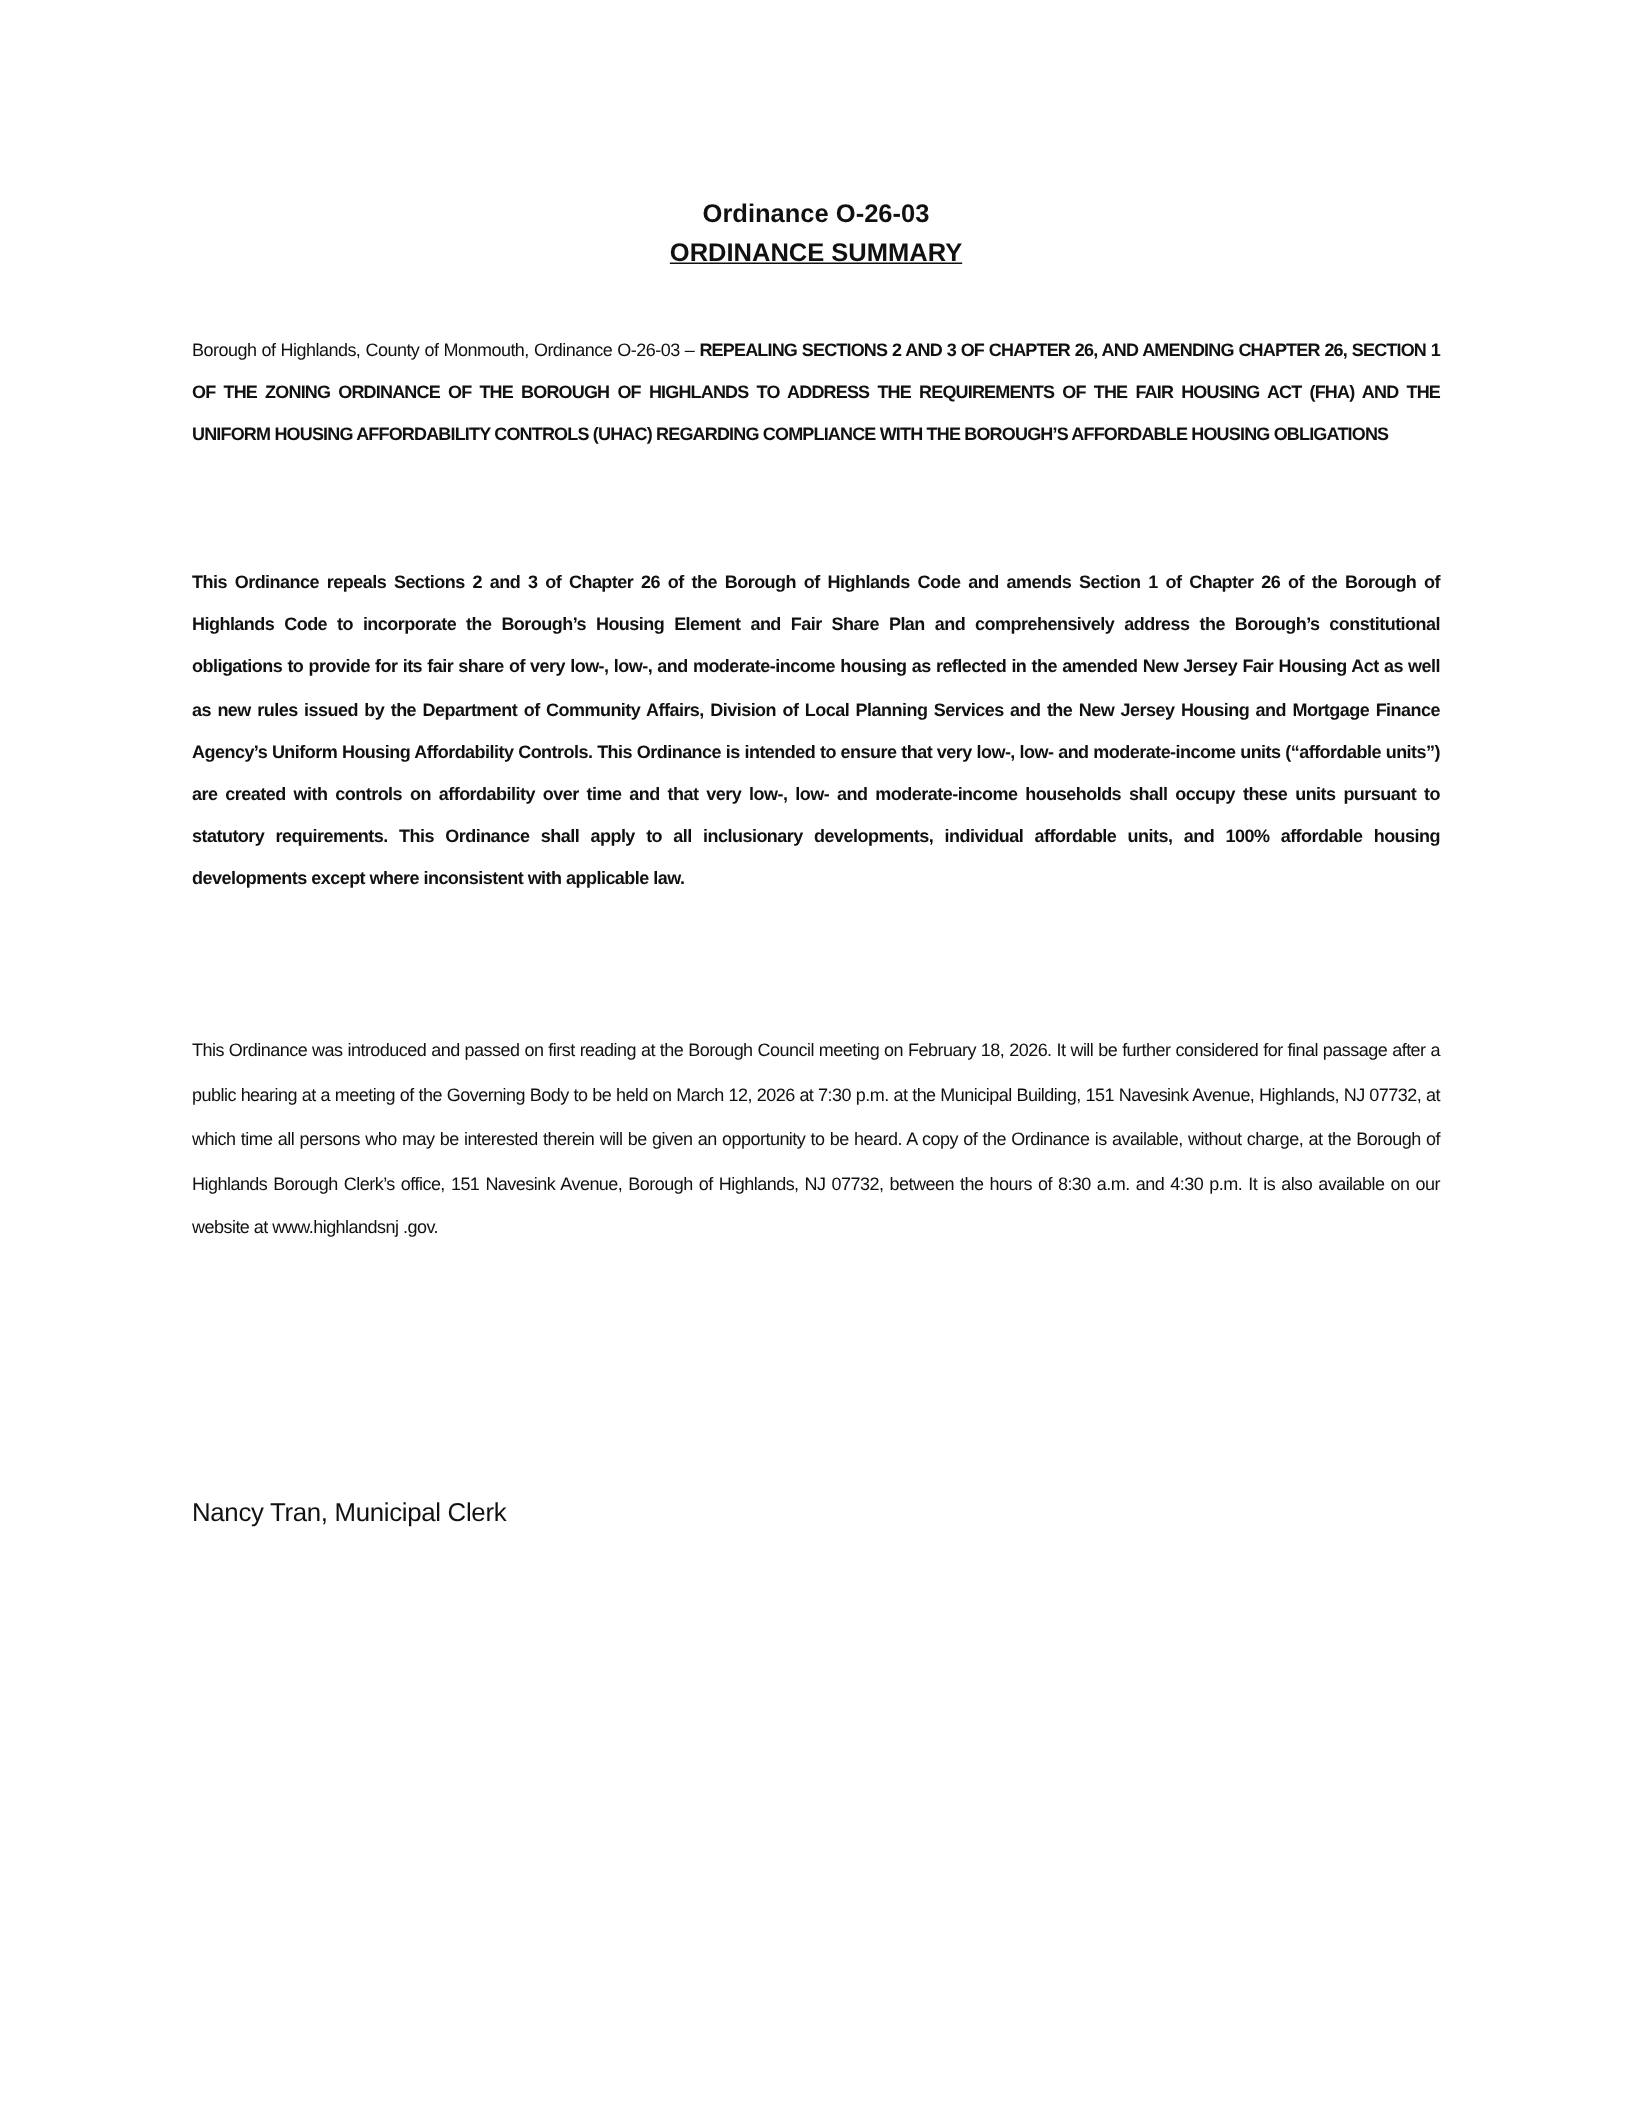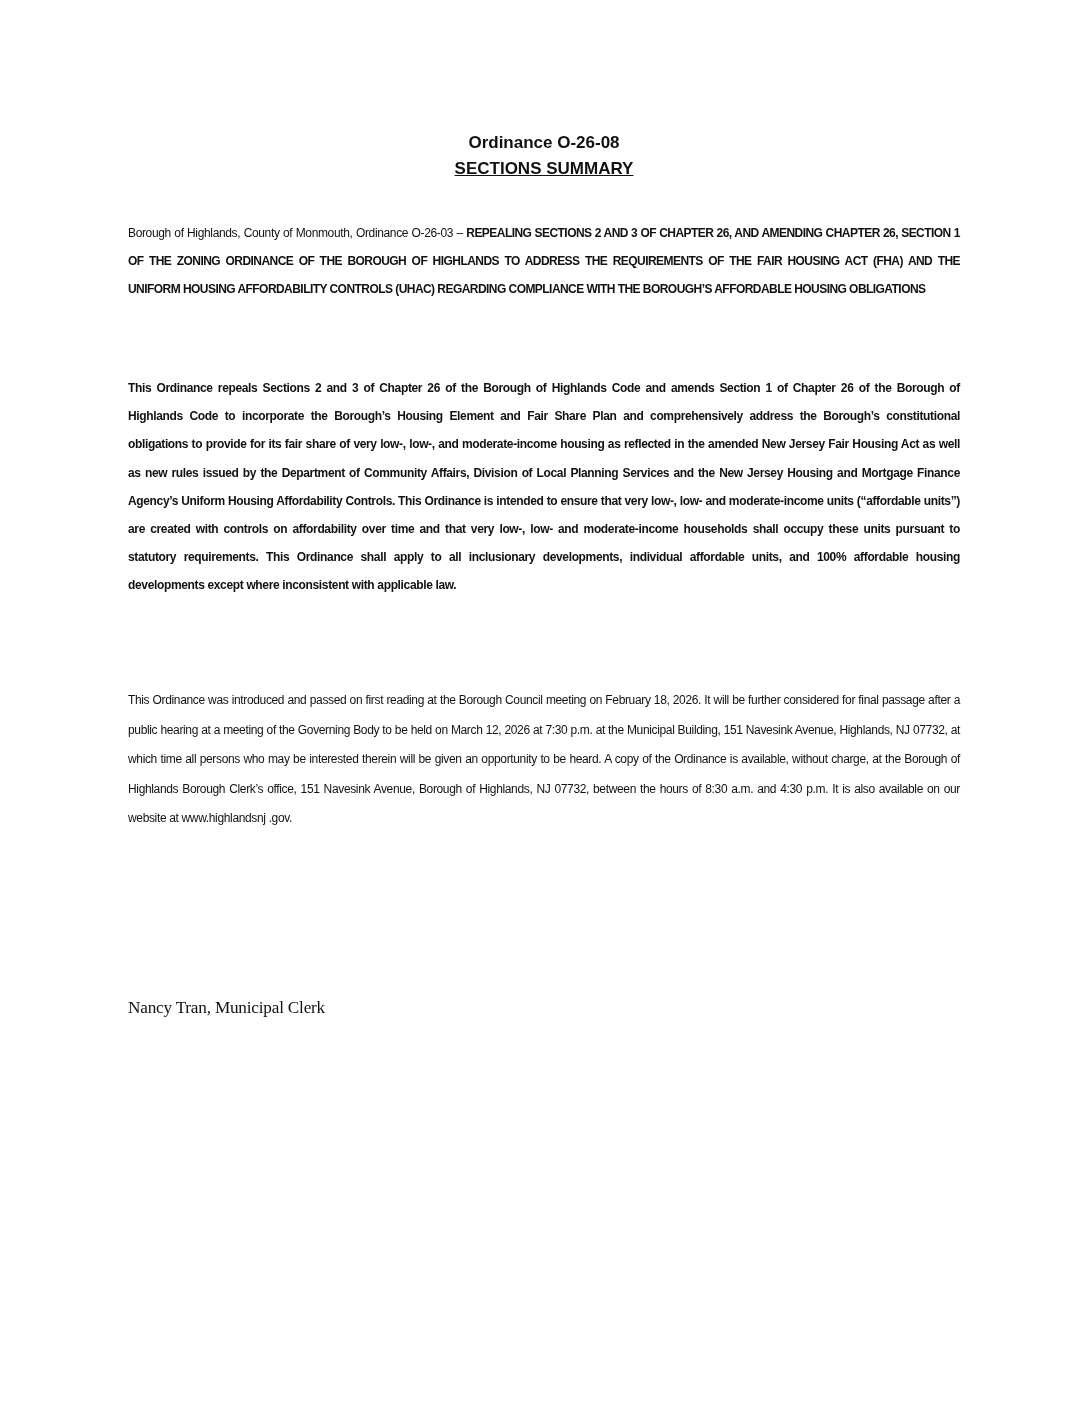--- a/index.html
+++ b/index.html
@@ -48,31 +48,30 @@
     .p2 { top: 374px; font-weight: bold; }
     .p3 { top: 686px; line-height: 29.6px; }
     .bold { font-weight: bold; letter-spacing: -0.55px; }
     .signature {
       position: absolute;
       top: 994px;
       left: 0;
       font-size: 17.2px;
       line-height: 28px;
       letter-spacing: -0.2px;
-      font-family: Liberation Serif, serif;
     }
   </style>
 </head>
 <body>
 
 <div class="page">
 
   <div class="title-block">
-    <div>Ordinance O-26-08</div>
-    <div class="subtitle">SECTIONS SUMMARY</div>
+    <div>Ordinance O-26-03</div>
+    <div class="subtitle">ORDINANCE SUMMARY</div>
   </div>
 
   <div class="para p1"><span>Borough of Highlands, County of Monmouth, Ordinance O-26-03 – </span><span class="bold">REPEALING SECTIONS 2 AND 3 OF CHAPTER 26, AND AMENDING CHAPTER 26, SECTION 1 OF THE ZONING ORDINANCE OF THE BOROUGH OF HIGHLANDS TO ADDRESS THE REQUIREMENTS OF THE FAIR HOUSING ACT (FHA) AND THE UNIFORM HOUSING AFFORDABILITY CONTROLS (UHAC) REGARDING COMPLIANCE WITH THE BOROUGH’S AFFORDABLE HOUSING OBLIGATIONS</span></div>
 
   <div class="para p2">This Ordinance repeals Sections 2 and 3 of Chapter 26 of the Borough of Highlands Code and amends Section 1 of Chapter 26 of the Borough of Highlands Code to incorporate the Borough’s Housing Element and Fair Share Plan and comprehensively address the Borough’s constitutional obligations to provide for its fair share of very low-, low-, and moderate-income housing as reflected in the amended New Jersey Fair Housing Act as well as new rules issued by the Department of Community Affairs, Division of Local Planning Services and the New Jersey Housing and Mortgage Finance Agency’s Uniform Housing Affordability Controls.  This Ordinance is intended to ensure that very low-, low- and moderate-income units (“affordable units”) are created with controls on affordability over time and that very low-, low- and moderate-income households shall occupy these units pursuant to statutory requirements.  This Ordinance shall apply to all inclusionary developments, individual affordable units, and 100% affordable housing developments except where inconsistent with applicable law.</div>
 
   <div class="para p3">This Ordinance was introduced and passed on first reading at the Borough Council meeting on February 18, 2026. It will be further considered for final passage after a public hearing at a meeting of the Governing Body to be held on March 12, 2026 at 7:30 p.m. at the Municipal Building, 151 Navesink Avenue, Highlands, NJ 07732, at which time all persons who may be interested therein will be given an opportunity to be heard. A copy of the Ordinance is available, without charge, at the Borough of Highlands Borough Clerk’s office, 151 Navesink Avenue, Borough of Highlands, NJ 07732, between the hours of 8:30 a.m. and 4:30 p.m. It is also available on our website at www.highlandsnj .gov.</div>
 
   <div class="signature">Nancy Tran, Municipal Clerk</div>
 

